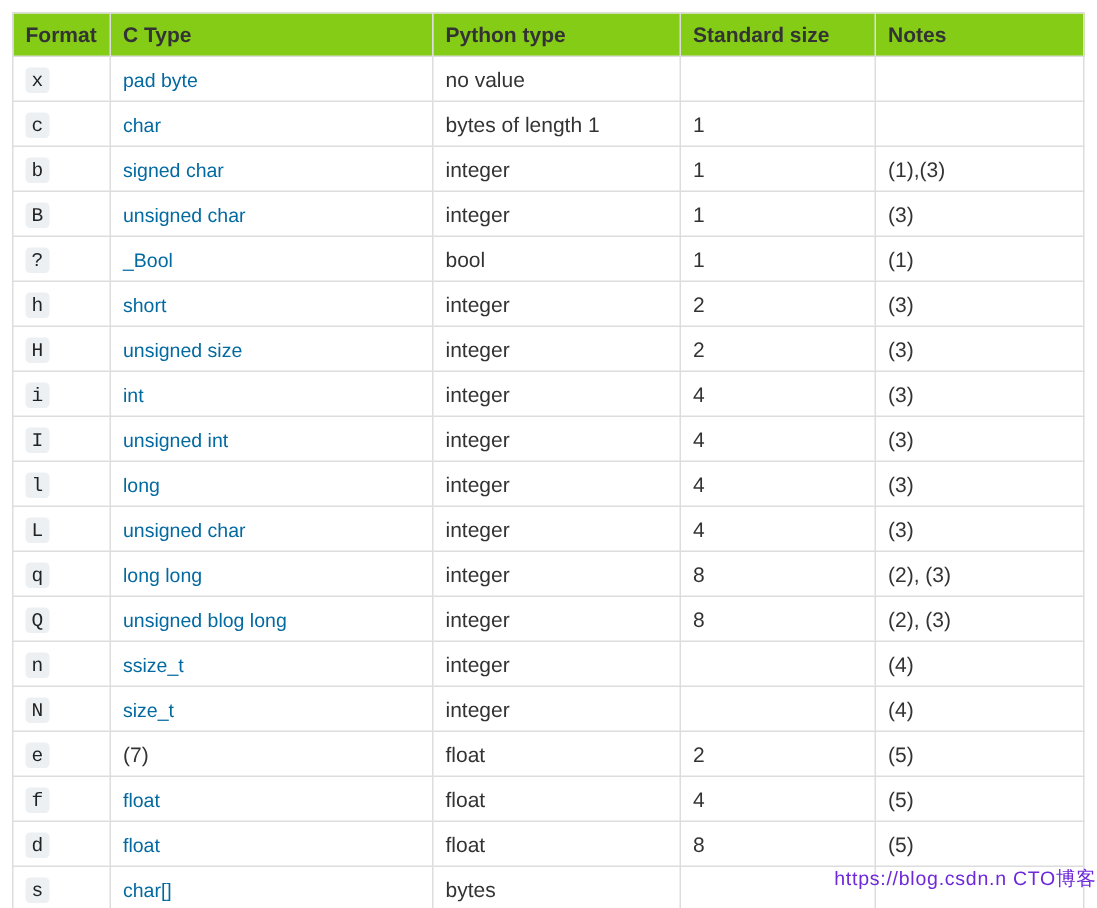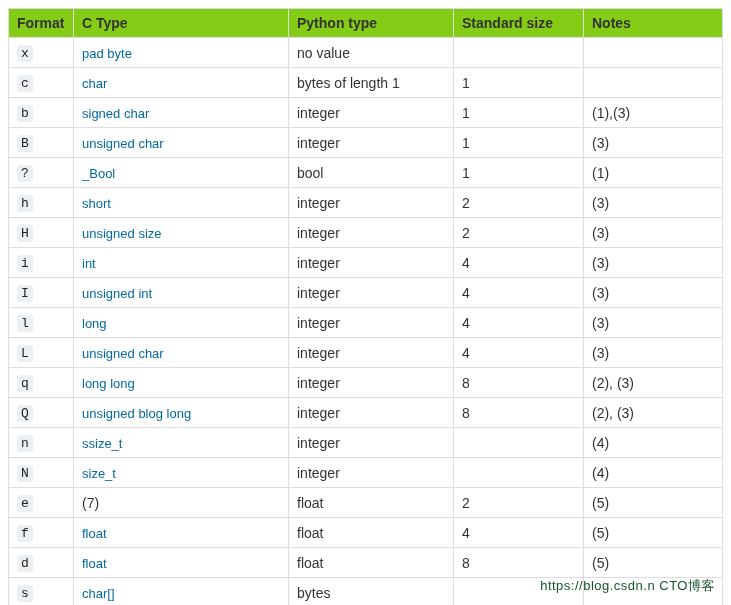--- a/index.html
+++ b/index.html
@@ -45,23 +45,23 @@
     border-radius: 3px;
     color: #222;
   }
   code.mono {
     font-family: Liberation Sans, sans-serif;
     font-size: 13px;
     color: #0369a1;
   }
   .watermark {
     position: absolute;
-    right: 16px;
+    right: 0;
     bottom: 10px;
-    color: #14532d;
+    color: #6d28d9;
     font-size: 13px;
     letter-spacing: 0.5px;
     pointer-events: none;
   }
 </style>
 </head>
 <body>
 
 <table>
   <colgroup>

